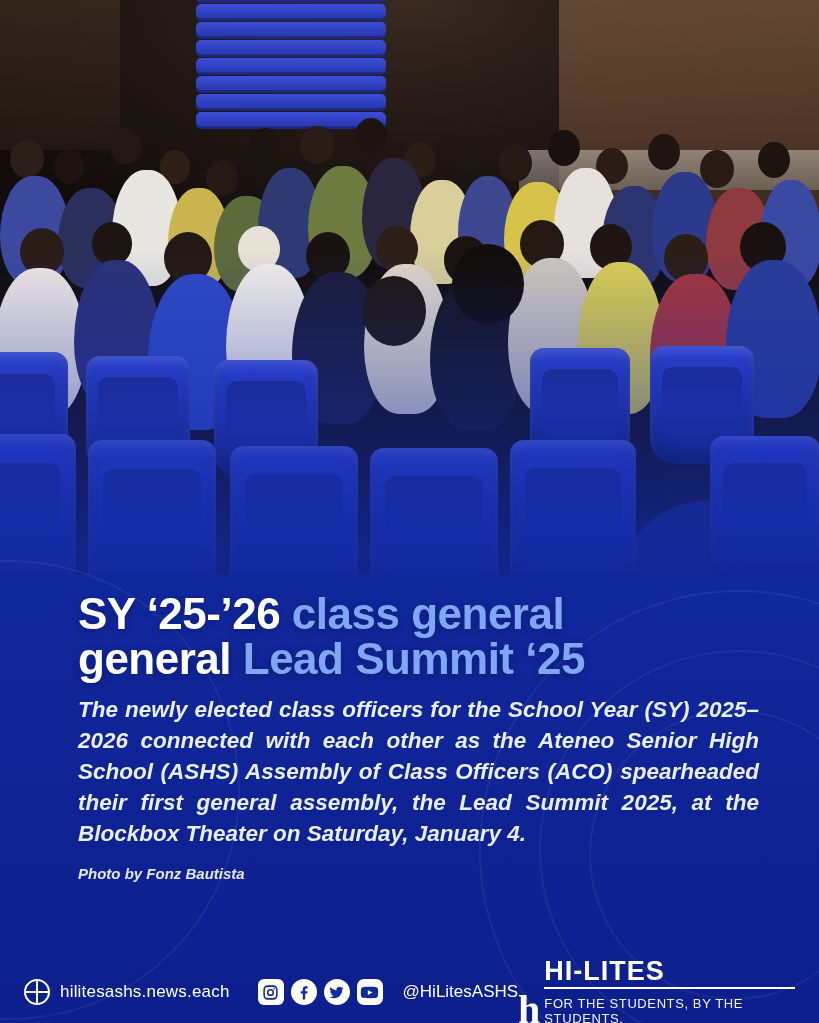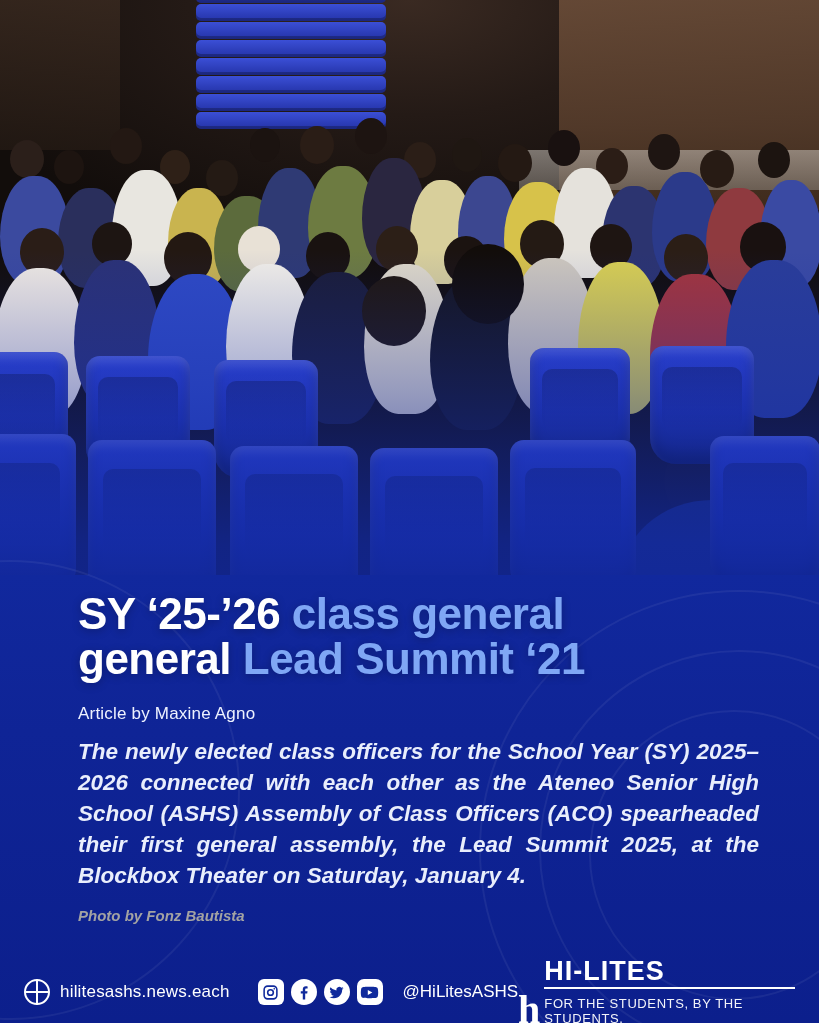--- a/index.html
+++ b/index.html
@@ -145,21 +145,21 @@
     font-weight:bold;
     color:#e9eefc;
     text-align:justify;
     text-justify:inter-word;
   }
   .photo-credit {
     margin-top:16px;
     font-size:15px;
     font-style:italic;
     font-weight:bold;
-    color:#a3a3a3;
+    color:#e5e5e5;
   }
 
   
   .footer {
     position:absolute;
     left:0; right:0; bottom:0; height:62px;
     display:flex; align-items:center;
     padding:0 24px;
   }
   .footer-left { display:flex; align-items:center; gap:10px; }
@@ -313,24 +313,23 @@
   <div class="swirl a"></div>
   <div class="swirl b"></div>
   <div class="swirl c"></div>
   <div class="swirl d"></div>
 
   <div class="content">
     <div class="headline">
       <span>SY ‘25-’26</span>
       <span class="hl-accent">class general</span><br>
       <span>general</span>
-      <span class="hl-accent">Lead Summit ‘21</span>
-    </div>
-
-    <div class="byline">Article by Maxine Agno</div>
+      <span class="hl-accent">Lead Summit ‘25</span>
+    </div>
+
 
     <div class="body-text">The newly elected class officers for the School Year (SY) 2025–2026 connected with each other as the Ateneo Senior High School (ASHS) Assembly of Class Officers (ACO) spearheaded their first general assembly, the Lead Summit 2025, at the Blockbox Theater on Saturday, January 4.</div>
 
     <div class="photo-credit">Photo by Fonz Bautista</div>
   </div>
 
   <div class="footer">
     <div class="footer-left">
       <span class="globe"></span>
       <span class="footer-site">hilitesashs.news.each</span>

